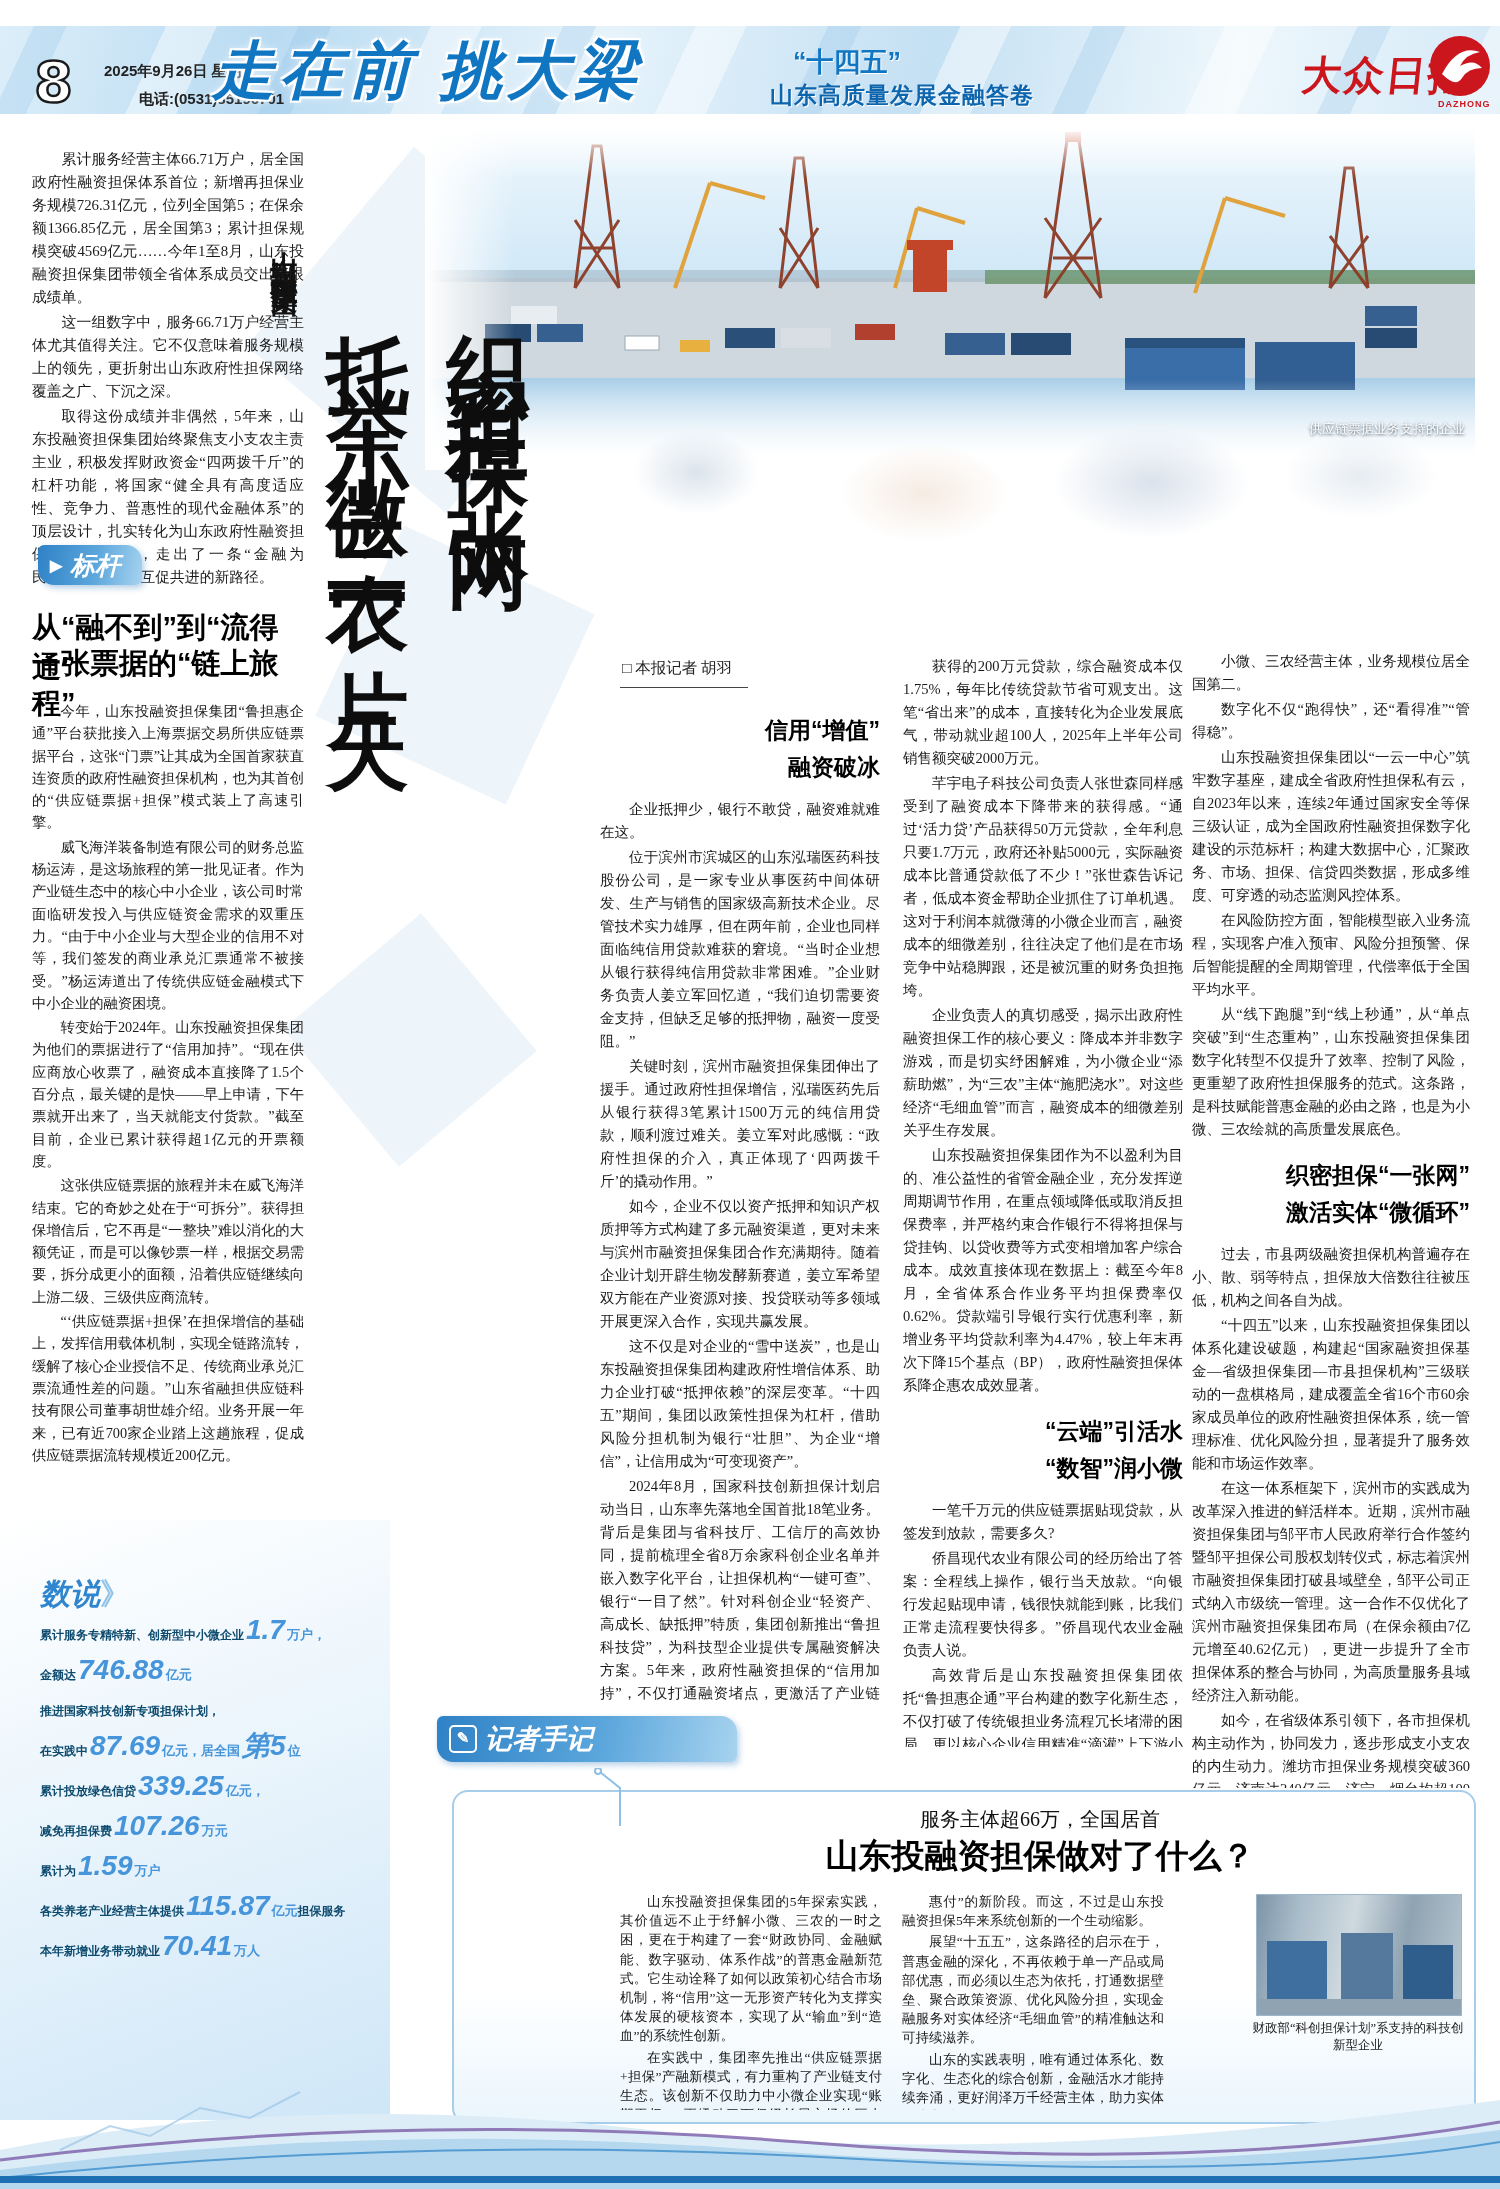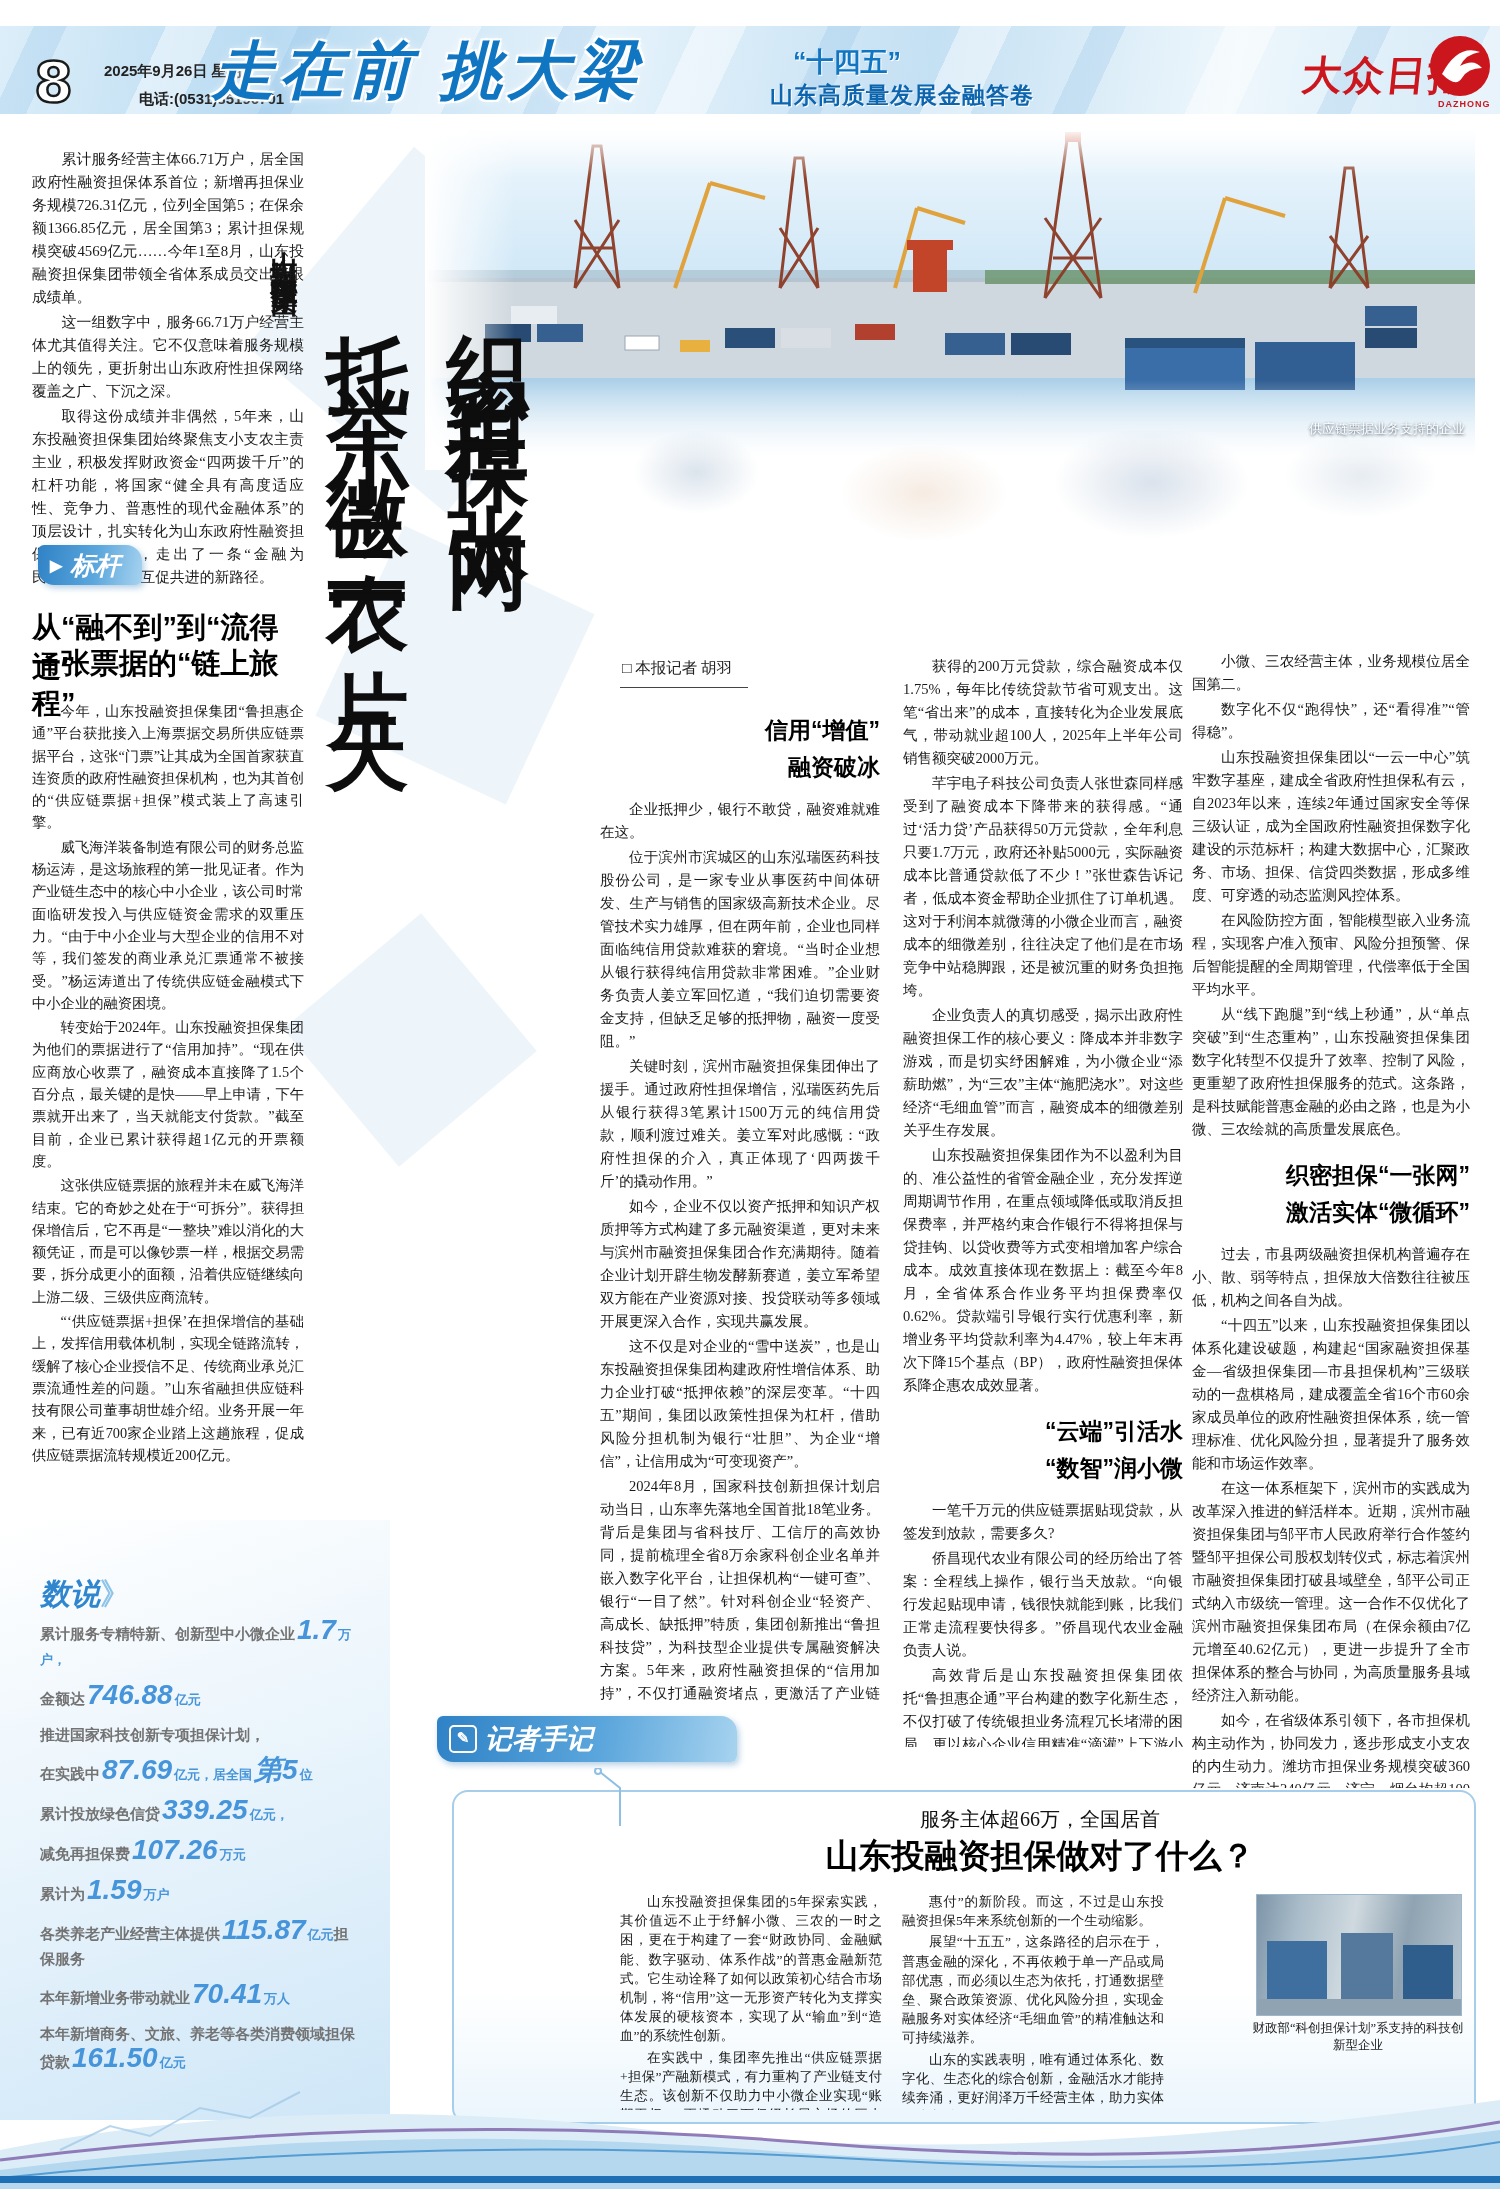--- a/index.html
+++ b/index.html
@@ -44,21 +44,21 @@
   .lh2{left:32px;top:644px;width:280px;font-family:"Liberation Sans",sans-serif;font-size:29px;font-weight:900;color:#000;}
   .leftbody{left:32px;top:700px;width:272px;height:862px;overflow:hidden;font-size:14.3px;line-height:22.3px;}
 
   .stats-bg{left:0;top:1520px;width:390px;height:600px;
     background:linear-gradient(160deg,rgba(220,238,250,0) 0%,rgba(203,229,247,.55) 60%,rgba(190,222,245,.75) 100%);}
   .shuoshuo{left:40px;top:1574px;font-family:"Liberation Sans",sans-serif;font-style:italic;font-weight:900;
     font-size:30px;color:#2f86cf;}
   .shuoshuo .arr{color:#8fc3e8;font-style:normal;}
   .stats{left:40px;top:1618px;width:322px;}
   .stat-line{margin-bottom:11px;line-height:24px;}
-  .stat-label{font-family:"Liberation Sans",sans-serif;font-weight:700;font-size:15px;color:#737373;}
+  .stat-label{font-family:"Liberation Sans",sans-serif;font-weight:700;font-size:12px;color:#0c4a6e;}
   .stat-num{font-family:"Liberation Sans",sans-serif;font-style:italic;font-weight:900;font-size:28px;color:#4694da;padding:0 2px;}
   .stat-unit{font-family:"Liberation Sans",sans-serif;font-weight:700;font-size:13px;color:#4694da;}
 
   
   .vkicker{left:266px;top:230px;writing-mode:vertical-rl;font-family:"Liberation Sans",sans-serif;
     font-weight:900;font-size:27px;letter-spacing:5px;color:#111;}
   .vtitle{writing-mode:vertical-rl;font-family:"Liberation Sans",sans-serif;font-weight:900;color:#0d0d0d;}
   .vt1{left:433px;top:268px;font-size:82px;letter-spacing:34px;}
   .vt2{left:313px;top:268px;font-size:82px;letter-spacing:48px;}
 
@@ -229,21 +229,20 @@
 <div class="abs stats" id="stats">
     <div class="stat-line"><span class="stat-label">累计服务专精特新、创新型中小微企业</span><span class="stat-num">1.7</span><span class="stat-unit">万户，</span></div>
     <div class="stat-line"><span class="stat-label">金额达</span><span class="stat-num">746.88</span><span class="stat-unit">亿元</span></div>
     <div class="stat-line"><span class="stat-label">推进国家科技创新专项担保计划，</span></div>
     <div class="stat-line"><span class="stat-label">在实践中</span><span class="stat-num">87.69</span><span class="stat-unit">亿元，居全国</span><span class="stat-num">第5</span><span class="stat-unit">位</span></div>
     <div class="stat-line"><span class="stat-label">累计投放绿色信贷</span><span class="stat-num">339.25</span><span class="stat-unit">亿元，</span></div>
     <div class="stat-line"><span class="stat-label">减免再担保费</span><span class="stat-num">107.26</span><span class="stat-unit">万元</span></div>
     <div class="stat-line"><span class="stat-label">累计为</span><span class="stat-num">1.59</span><span class="stat-unit">万户</span></div>
     <div class="stat-line"><span class="stat-label">各类养老产业经营主体提供</span><span class="stat-num">115.87</span><span class="stat-unit">亿元</span><span class="stat-label">担保服务</span></div>
     <div class="stat-line"><span class="stat-label">本年新增业务带动就业</span><span class="stat-num">70.41</span><span class="stat-unit">万人</span></div>
-    <div class="stat-line"><span class="stat-label">本年新增商务、文旅、养老等各类消费领域担保贷款</span><span class="stat-num">161.50</span><span class="stat-unit">亿元</span></div>
   </div>
 
 <div class="abs byline">□ 本报记者  胡羽</div>
 <div class="abs col col1" id="col1">
     <div class="subhead">
       <div>信用“增值”</div>
       <div>融资破冰</div>
     </div>
     <p class="para">企业抵押少，银行不敢贷，融资难就难在这。</p>
     <p class="para">位于滨州市滨城区的山东泓瑞医药科技股份公司，是一家专业从事医药中间体研发、生产与销售的国家级高新技术企业。尽管技术实力雄厚，但在两年前，企业也同样面临纯信用贷款难获的窘境。“当时企业想从银行获得纯信用贷款非常困难。”企业财务负责人姜立军回忆道，“我们迫切需要资金支持，但缺乏足够的抵押物，融资一度受阻。”</p>

